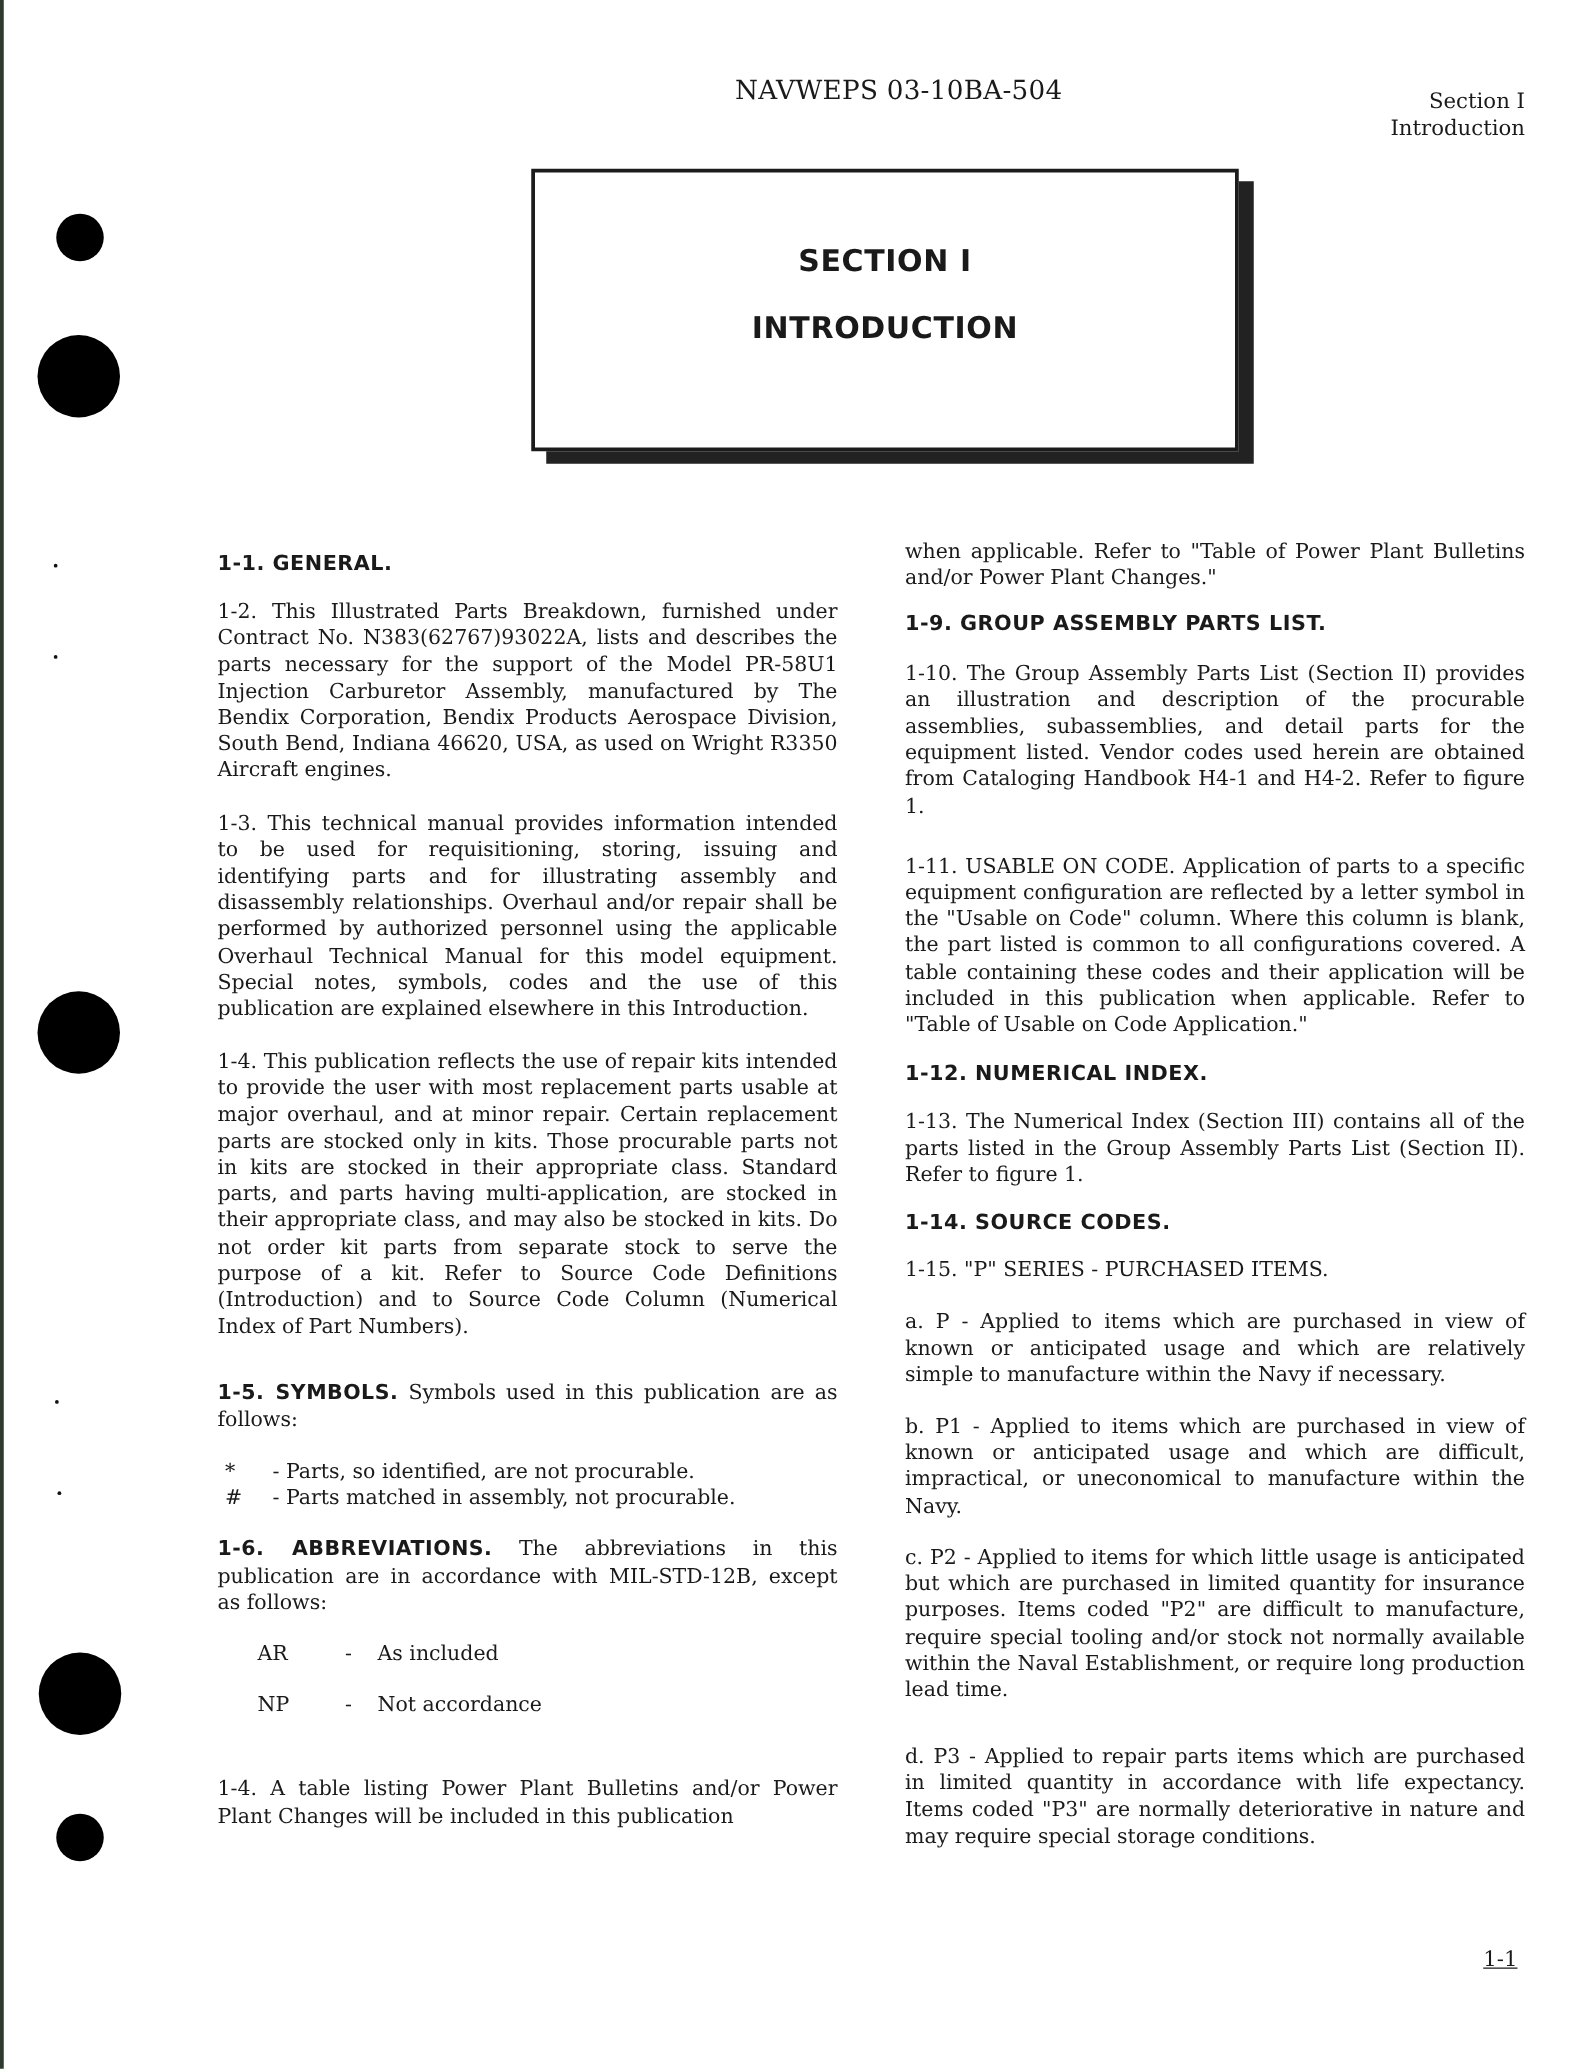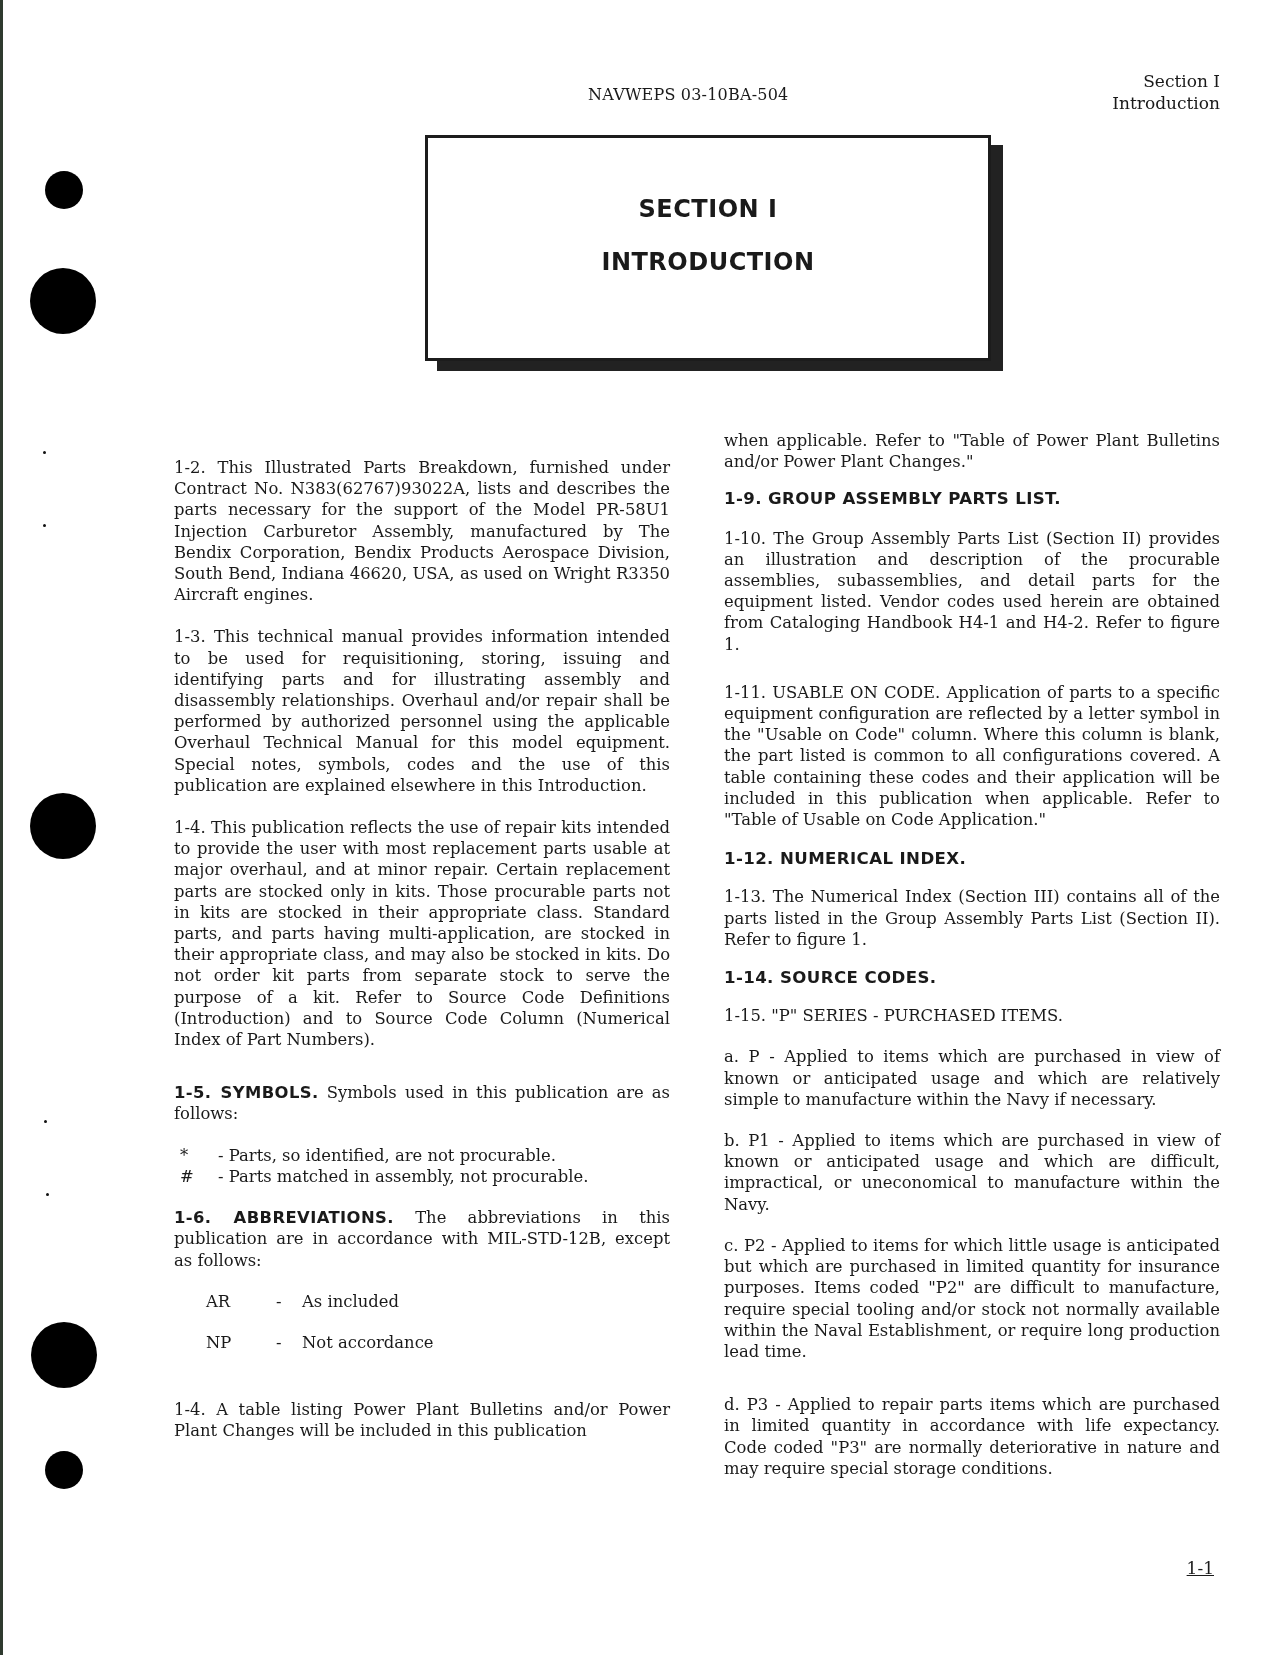--- a/index.html
+++ b/index.html
@@ -27,22 +27,22 @@
       border-radius: 50%;
     }
     .speck {
       position: absolute;
       width: 3px; height: 3px;
       background: #111;
       border-radius: 50%;
     }
     .hdr-left {
       position: absolute;
-      left: 588px; top: 85px;
-      font-size: 16px;
+      left: 588px; top: 60px;
+      font-size: 21px;
       letter-spacing: 0.2px;
     }
     .hdr-right {
       position: absolute;
       right: 54px; top: 70px;
       text-align: right;
       font-size: 17px;
       line-height: 22px;
     }
     .title-box {
@@ -123,20 +123,21 @@
   <div>Section I</div>
   <div>Introduction</div>
 </div>
 
 <div class="title-box">
   <div class="t1">SECTION I</div>
   <div class="t2">INTRODUCTION</div>
 </div>
 
 <div class="col col-left">
+  <div class="h">1-1. GENERAL.</div>
   <div style="height:17px"></div>
   <p class="p">1-2.  This Illustrated Parts Breakdown, furnished under Contract No. N383(62767)93022A, lists and describes the parts necessary for the support of the Model PR-58U1 Injection Carburetor Assembly, manufactured by The Bendix Corporation, Bendix Products Aerospace Division, South Bend, Indiana 46620, USA, as used on Wright R3350 Aircraft engines.</p>
   <div style="height:21px"></div>
   <p class="p">1-3. This technical manual provides information intended to be used for requisitioning, storing, issuing and identifying parts and for illustrating assembly and disassembly relationships. Overhaul and/or repair shall be performed by authorized personnel using the applicable Overhaul Technical Manual for this model equipment. Special notes, symbols, codes and the use of this publication are explained elsewhere in this Introduction.</p>
   <div style="height:21px"></div>
   <p class="p">1-4. This publication reflects the use of repair kits intended to provide the user with most replacement parts usable at major overhaul, and at minor repair. Certain replacement parts are stocked only in kits. Those procurable parts not in kits are stocked in their appropriate class. Standard parts, and parts having multi-application, are stocked in their appropriate class, and may also be stocked in kits. Do not order kit parts from separate stock to serve the purpose of a kit. Refer to Source Code Definitions (Introduction) and to Source Code Column (Numerical Index of Part Numbers).</p>
   <div style="height:32px"></div>
   <p class="p"><span class="inline-h">1-5. SYMBOLS.</span> <span>Symbols used in this publication are as follows:</span></p>
   <div style="height:20px"></div>
   <div class="sym-row">
@@ -182,16 +183,16 @@
   <div class="h">1-14. SOURCE CODES.</div>
   <div style="height:17px"></div>
   <p class="p" style="text-align:left">1-15. "P" SERIES - PURCHASED ITEMS.</p>
   <div style="height:20px"></div>
   <p class="p">a. P - Applied to items which are purchased in view of known or anticipated usage and which are relatively simple to manufacture within the Navy if necessary.</p>
   <div style="height:20px"></div>
   <p class="p">b. P1 - Applied to items which are purchased in view of known or anticipated usage and which are difficult, impractical, or uneconomical to manufacture within the Navy.</p>
   <div style="height:20px"></div>
   <p class="p">c. P2 - Applied to items for which little usage is anticipated but which are purchased in limited quantity for insurance purposes. Items coded "P2" are difficult to manufacture, require special tooling and/or stock not normally available within the Naval Establishment, or require long production lead time.</p>
   <div style="height:32px"></div>
-  <p class="p">d. P3 - Applied to repair parts items which are purchased in limited quantity in accordance with life expectancy. Code coded "P3" are normally deteriorative in nature and may require special storage conditions.</p>
+  <p class="p">d. P3 - Applied to repair parts items which are purchased in limited quantity in accordance with life expectancy. Items coded "P3" are normally deteriorative in nature and may require special storage conditions.</p>
 </div>
 
 <div class="pagenum">1-1</div>
 
 </body></html>

